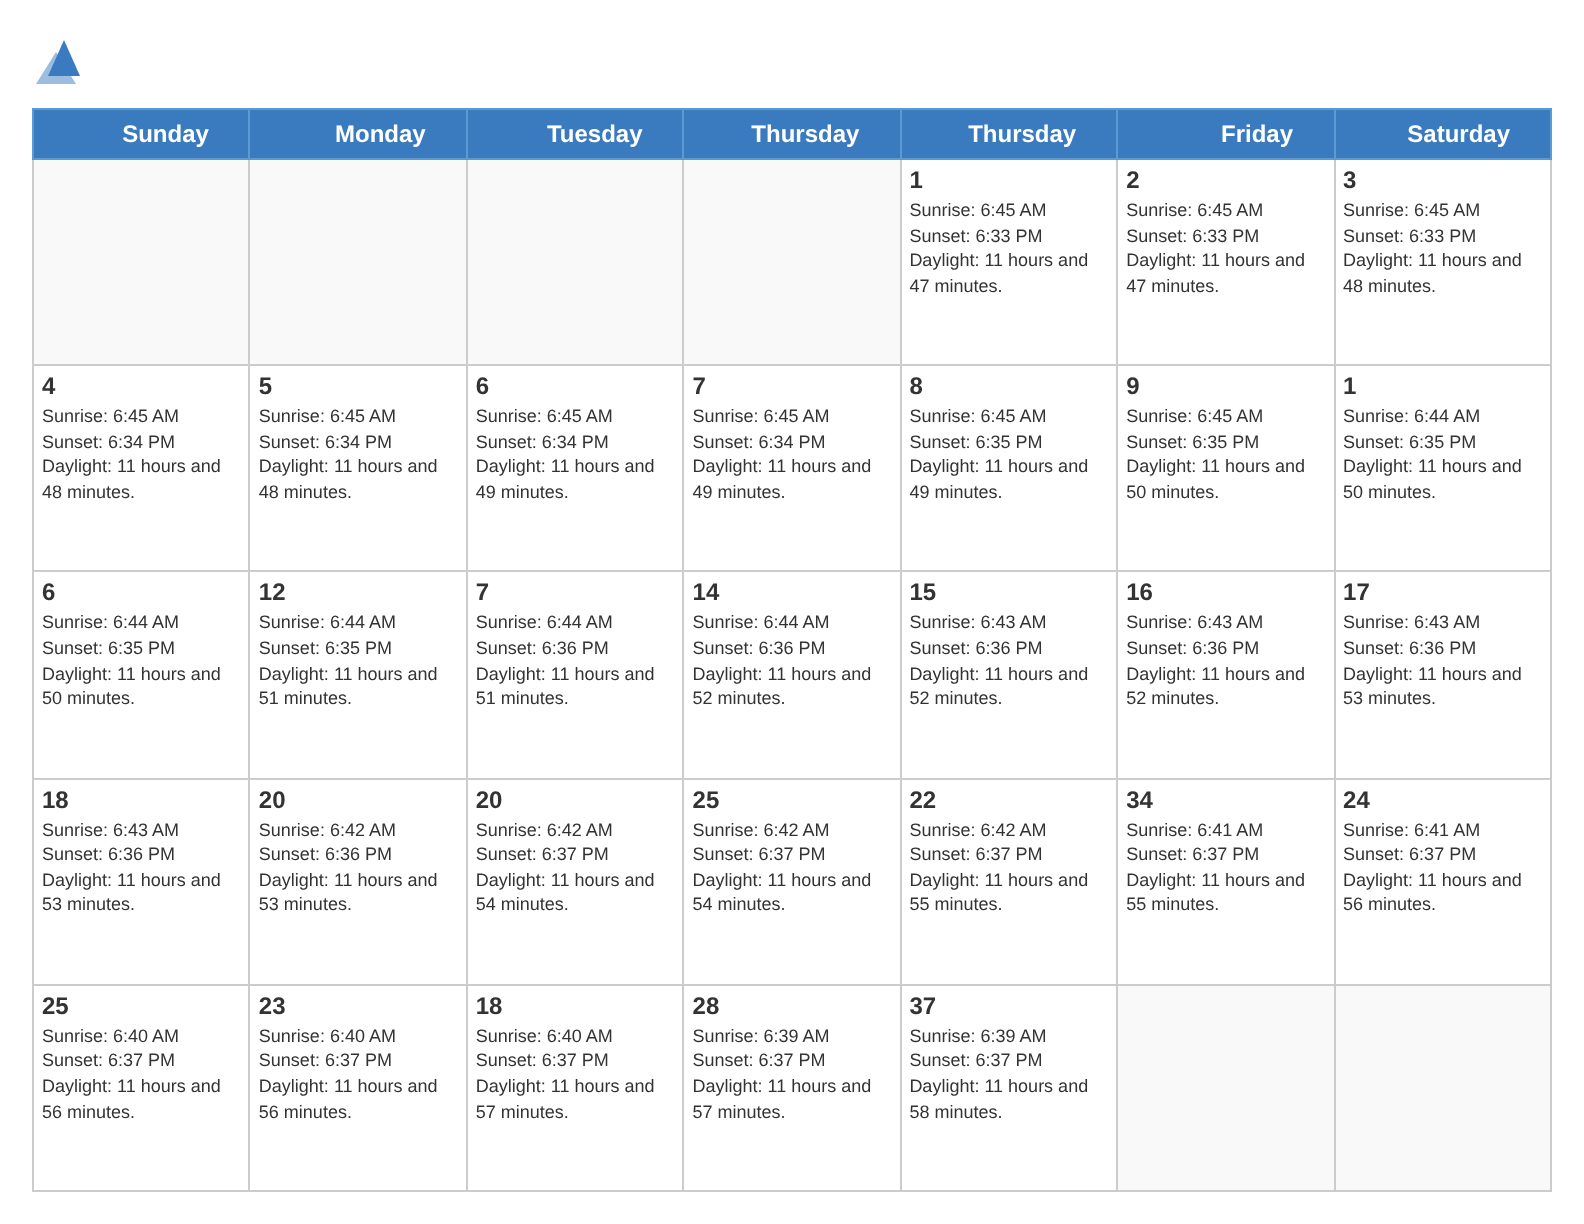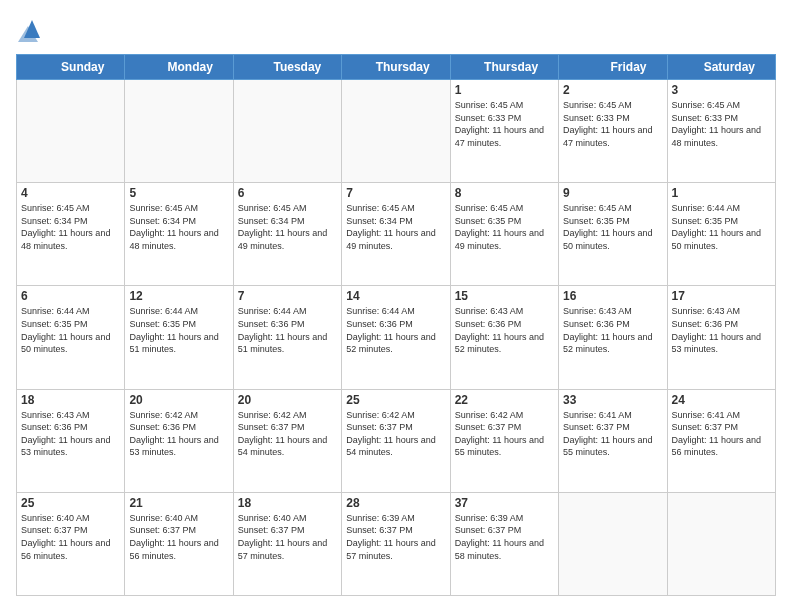--- a/index.html
+++ b/index.html
@@ -217,35 +217,35 @@
           </td>
           <td>
             <span class="day-num">25</span>
             <div class="day-info">Sunrise: 6:42 AM<br>Sunset: 6:37 PM<br>Daylight: 11 hours and 54 minutes.</div>
           </td>
           <td>
             <span class="day-num">22</span>
             <div class="day-info">Sunrise: 6:42 AM<br>Sunset: 6:37 PM<br>Daylight: 11 hours and 55 minutes.</div>
           </td>
           <td>
-            <span class="day-num">33</span>
+            <span class="day-num">34</span>
             <div class="day-info">Sunrise: 6:41 AM<br>Sunset: 6:37 PM<br>Daylight: 11 hours and 55 minutes.</div>
           </td>
           <td>
             <span class="day-num">24</span>
             <div class="day-info">Sunrise: 6:41 AM<br>Sunset: 6:37 PM<br>Daylight: 11 hours and 56 minutes.</div>
           </td>
         </tr>
         <tr>
           <td>
             <span class="day-num">25</span>
             <div class="day-info">Sunrise: 6:40 AM<br>Sunset: 6:37 PM<br>Daylight: 11 hours and 56 minutes.</div>
           </td>
           <td>
-            <span class="day-num">21</span>
+            <span class="day-num">23</span>
             <div class="day-info">Sunrise: 6:40 AM<br>Sunset: 6:37 PM<br>Daylight: 11 hours and 56 minutes.</div>
           </td>
           <td>
             <span class="day-num">18</span>
             <div class="day-info">Sunrise: 6:40 AM<br>Sunset: 6:37 PM<br>Daylight: 11 hours and 57 minutes.</div>
           </td>
           <td>
             <span class="day-num">28</span>
             <div class="day-info">Sunrise: 6:39 AM<br>Sunset: 6:37 PM<br>Daylight: 11 hours and 57 minutes.</div>
           </td>

